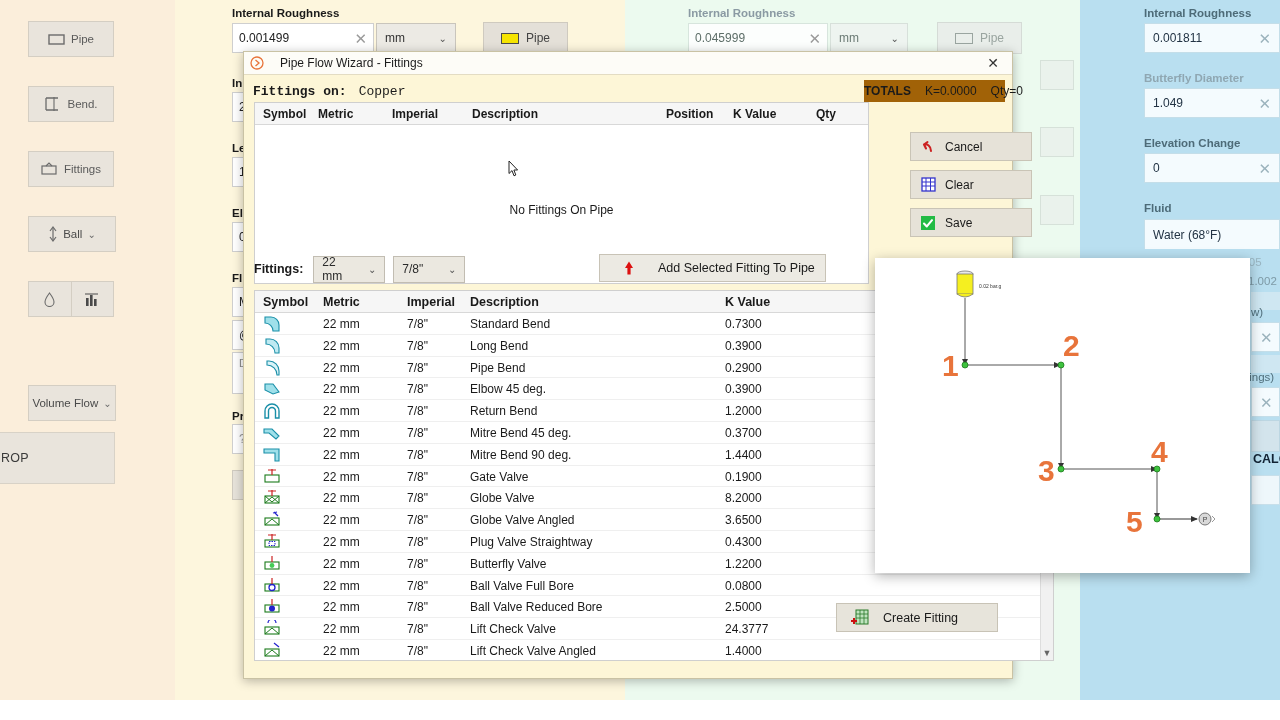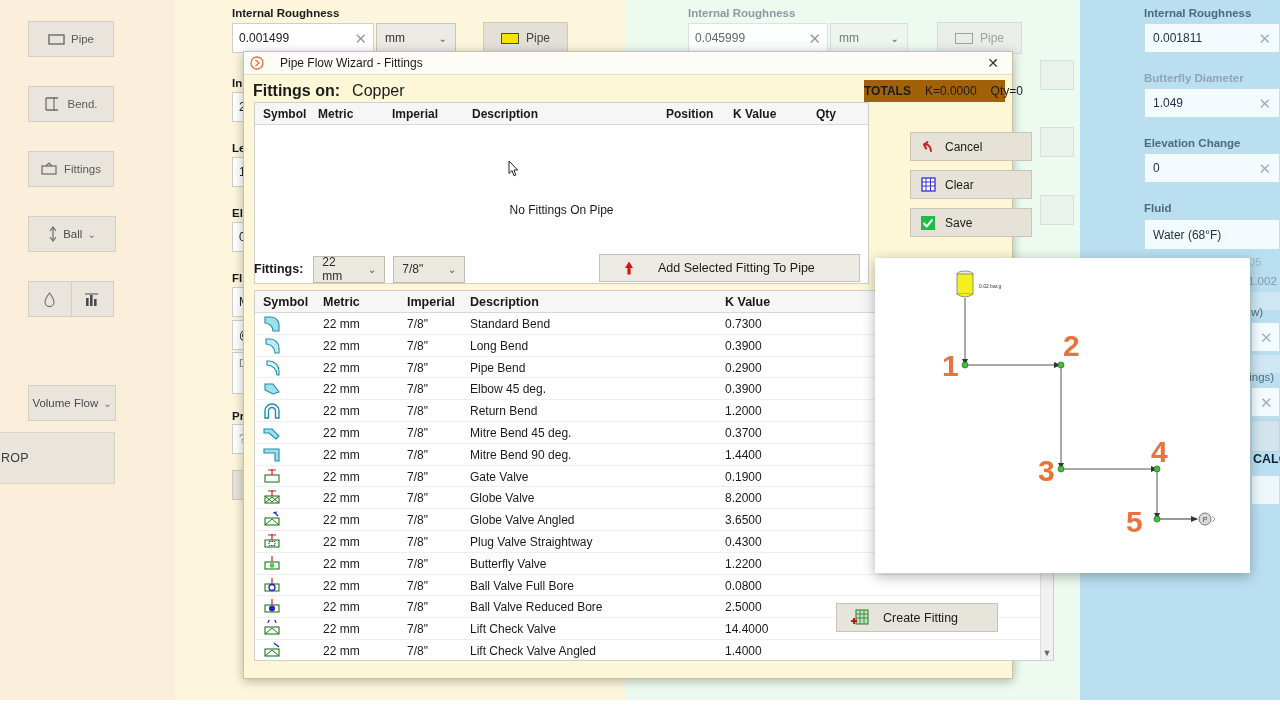--- a/index.html
+++ b/index.html
@@ -92,21 +92,21 @@
   .dlg-title {
     height:23px; background:#fdfcf7; border-bottom:1px solid #e3dcc3;
     display:flex; align-items:center; padding:0 6px; font-size:12px; color:#1b1b1b;
   }
   .dlg-title .tt { margin-left:16px; }
   .dlg-close { margin-left:auto; width:26px; height:21px; display:flex;
                align-items:center; justify-content:center; color:#333; font-size:14px; }
 
   .fit-on-bar {
     position:absolute; left:9px; top:28px; width:611px; height:22px;
-    display:flex; align-items:center; font-size:16px;
+    display:flex; align-items:center; font-size:13px;font-family:Liberation Mono, monospace;
   }
   .fit-on-bar b { margin-right:12px; }
   .totals-bar {
     position:absolute; left:620px; top:28px; width:141px; height:22px;
     background:#a16207; display:flex; align-items:center; gap:14px; font-size:12px;
   }
   .totals-bar .lbl { font-weight:bold; }
 
   .grid-top {
     position:absolute; left:10px; top:50px; width:615px; height:182px;
@@ -129,21 +129,21 @@
 
   .fittings-row { position:absolute; left:10px; top:202px; width:750px; height:30px;
                   display:flex; align-items:center; }
   .fittings-row > b { font-size:12.5px; margin-right:10px; }
   .sel {
     height:27px; background:#ebe8e0; border:1px solid #c2bdb2;
     display:flex; align-items:center; padding:0 8px; font-size:12px; color:#2b2b2b;
   }
   .sel .cv { margin-left:auto; padding-left:16px; color:#555; font-size:10px; }
   .addbtn {
-    position:absolute; left:345px; top:0; width:261px; height:28px;
+    position:absolute; left:345px; top:0; width:227px; height:28px;
     background:#eceae3; border:1px solid #c8c3b6;
     display:flex; align-items:center; font-size:12.5px; color:#1a1a1a;
   }
 
   .grid2 {
     position:absolute; left:10px; top:238px; width:800px; height:371px;
     background:#fff; border:1px solid #cfcfcf; overflow:hidden;
   }
   .grid2-hdr { height:22px; background:#f6f6f6; border-bottom:1px solid #d8d8d8;
                position:relative; font-weight:bold; font-size:12.5px; }
@@ -575,21 +575,21 @@
           </div>
           <div class="g2row">
             <span class="sym"><svg width="18" height="18" viewBox="0 0 18 18">
                 <rect x="2" y="7" width="14" height="7" fill="#fff" stroke="#1a7a1a" stroke-width="1.1"></rect>
                 <path d="M2,14 L9,8 L16,14" stroke="#1a7a1a" stroke-width="1" fill="none"></path>
                 <path d="M5,3 A4,4 0 0 1 13,3" fill="none" stroke="#2222cc" stroke-width="1.2"></path>
               </svg></span>
             <span class="c-met">22 mm</span>
             <span class="c-imp">7/8"</span>
             <span class="c-desc">Lift Check Valve</span>
-            <span class="c-k">14.4000</span>
+            <span class="c-k">24.3777</span>
           </div>
           <div class="g2row">
             <span class="sym"><svg width="18" height="18" viewBox="0 0 18 18">
                 <rect x="2" y="7" width="14" height="7" fill="#fff" stroke="#1a7a1a" stroke-width="1.1"></rect>
                 <path d="M2,14 L9,8 L16,14" stroke="#1a7a1a" stroke-width="1" fill="none"></path>
                 <path d="M11,1 L16,5" stroke="#2222cc" stroke-width="1.2"></path>
               </svg></span>
             <span class="c-met">22 mm</span>
             <span class="c-imp">7/8"</span>
             <span class="c-desc">Lift Check Valve Angled</span>

